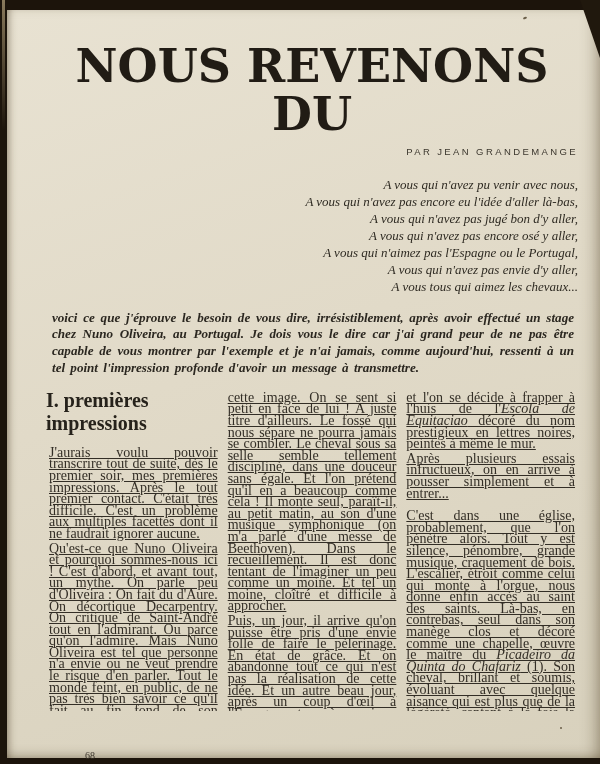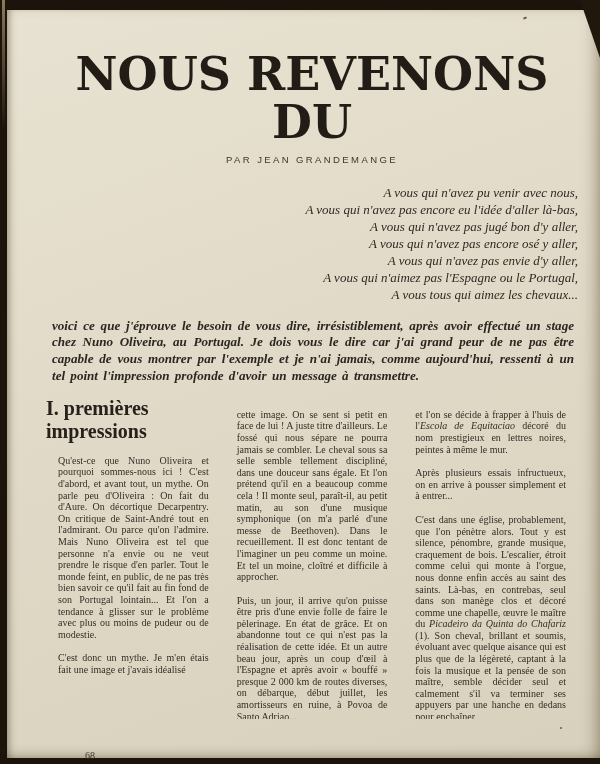--- a/index.html
+++ b/index.html
@@ -21,31 +21,31 @@
       inset 7px 0 9px -6px rgba(74,58,32,.55);
   }
   .corner-shadow{
     position:absolute;top:0;right:0;width:20px;height:58px;
     background:#20180d;
     clip-path:polygon(0 0,100% 0,100% 100%);
   }
   .speck{position:absolute;border-radius:50%;background:#6a5e49;}
   .speck-1{left:523px;top:17px;width:4px;height:2px;transform:rotate(-20deg);}
   .speck-2{left:560px;top:727px;width:2px;height:2px;}
-  .content{padding:8px 22px 0 39px;}
+  .content{padding:0 22px 0 39px;}
 
   .masthead{padding-top:32px;}
   .title{
     margin:0;text-align:center;
     font-family:"DejaVu Serif",serif;font-weight:700;
     font-size:46px;line-height:1.05;color:#211c15;
   }
   .title .t2{display:block;letter-spacing:2px;}
   .byline{
-    margin-top:7px;text-align:center;
+    margin-top:7px;text-align:right;
     font-family:"Liberation Sans",sans-serif;
     font-size:9.5px;letter-spacing:2.4px;color:#3c372e;
   }
 
   .dedication{
     margin-top:19px;text-align:right;
     font-style:italic;font-size:13px;line-height:17px;color:#2e2a22;
   }
 
   .lead{
@@ -56,22 +56,22 @@
   }
 
   .cols{
     display:flex;gap:4px;margin-top:9px;height:322px;overflow:hidden;
   }
   .col{flex:1;min-width:0;}
   .section-heading{
     margin:0 0 12px;font-size:20px;font-weight:700;line-height:1.15;color:#26221b;
   }
   .bpar{
-    margin:12px;font-size:10px;line-height:11.6px;
-    text-align:justify;color:#332e26;
+    margin:3px;font-size:14px;line-height:11.6px;
+    text-align:justify;color:#332e26;text-decoration:underline;
   }
   .bpar.gap{margin-top:11px;}
   .bpar .it{font-style:italic;}
 
   .footnote{margin-top:13px;}
   .fn-rule{width:100px;height:1px;background:#4a443a;margin:0 0 5px;}
   .fn-text{
     margin:8px;font-style:italic;font-size:9.6px;line-height:12px;
     color:#3a342b;text-align:left;
   }
@@ -94,31 +94,32 @@
         <span class="t1">NOUS REVENONS DU</span>
       </h1>
       <div class="byline">PAR JEAN GRANDEMANGE</div>
     </header>
 
     <div class="dedication" id="dedication">
         <div class="ded-line">A vous qui n'avez pu venir avec nous,</div>
         <div class="ded-line">A vous qui n'avez pas encore eu l'idée d'aller là-bas,</div>
         <div class="ded-line">A vous qui n'avez pas jugé bon d'y aller,</div>
         <div class="ded-line">A vous qui n'avez pas encore osé y aller,</div>
+        <div class="ded-line">A vous qui n'aimez pas l'Espagne ou le Portugal,</div>
         <div class="ded-line">A vous qui n'avez pas envie d'y aller,</div>
-        <div class="ded-line">A vous qui n'aimez pas l'Espagne ou le Portugal,</div>
         <div class="ded-line">A vous tous qui aimez les chevaux...</div>
       </div>
 
     <p class="lead">voici ce que j'éprouve le besoin de vous dire, irrésistiblement, après avoir effectué un stage chez Nuno Oliveira, au Portugal. Je dois vous le dire car j'ai grand peur de ne pas être capable de vous montrer par l'exemple et je n'ai jamais, comme aujourd'hui, ressenti à un tel point l'impression profonde d'avoir un message à transmettre.</p>
 
     <div class="cols">
       <div class="col">
         <h2 class="section-heading">I. premières impressions</h2>
         <div class="colbody">
+            <p class="bpar"><span>J'aurais voulu pouvoir transcrire tout de suite, dès le premier soir, mes premières impressions. Après le tout premier contact. C'était très difficile. C'est un problème aux multiples facettes dont il ne faudrait ignorer aucune.</span></p>
             <p class="bpar"><span>Qu'est-ce que Nuno Oliveira et pourquoi sommes-nous ici ! C'est d'abord, et avant tout, un mythe. On parle peu d'Oliveira : On fait du d'Aure. On décortique Decarpentry. On critique de Saint-André tout en l'admirant. Ou parce qu'on l'admire. Mais Nuno Oliveira est tel que personne n'a envie ou ne veut prendre le risque d'en parler. Tout le monde feint, en public, de ne pas très bien savoir ce qu'il fait au fin fond de son Portugal lointain... Et l'on a tendance à glisser sur le problème avec plus ou moins de pudeur ou de modestie.</span></p>
             <p class="bpar"><span>C'est donc un mythe. Je m'en étais fait une image et j'avais idéalisé</span></p>
           </div>
       </div>
       <div class="col">
         <div class="colbody">
             <p class="bpar"><span>cette image. On se sent si petit en face de lui ! A juste titre d'ailleurs. Le fossé qui nous sépare ne pourra jamais se combler. Le cheval sous sa selle semble tellement discipliné, dans une douceur sans égale. Et l'on prétend qu'il en a beaucoup comme cela ! Il monte seul, paraît-il, au petit matin, au son d'une musique symphonique (on m'a parlé d'une messe de Beethoven). Dans le recueillement. Il est donc tentant de l'imaginer un peu comme un moine. Et tel un moine, cloîtré et difficile à approcher.</span></p>
             <p class="bpar"><span>Puis, un jour, il arrive qu'on puisse être pris d'une envie folle de faire le pèlerinage. En état de grâce. Et on abandonne tout ce qui n'est pas la réalisation de cette idée. Et un autre beau jour, après un coup d'œil à l'Espagne et après avoir « bouffé » presque 2 000 km de routes diverses, on débarque, début juillet, les amortisseurs en ruine, à Povoa de Santo Adriao...</span></p>
           </div>
       </div>

